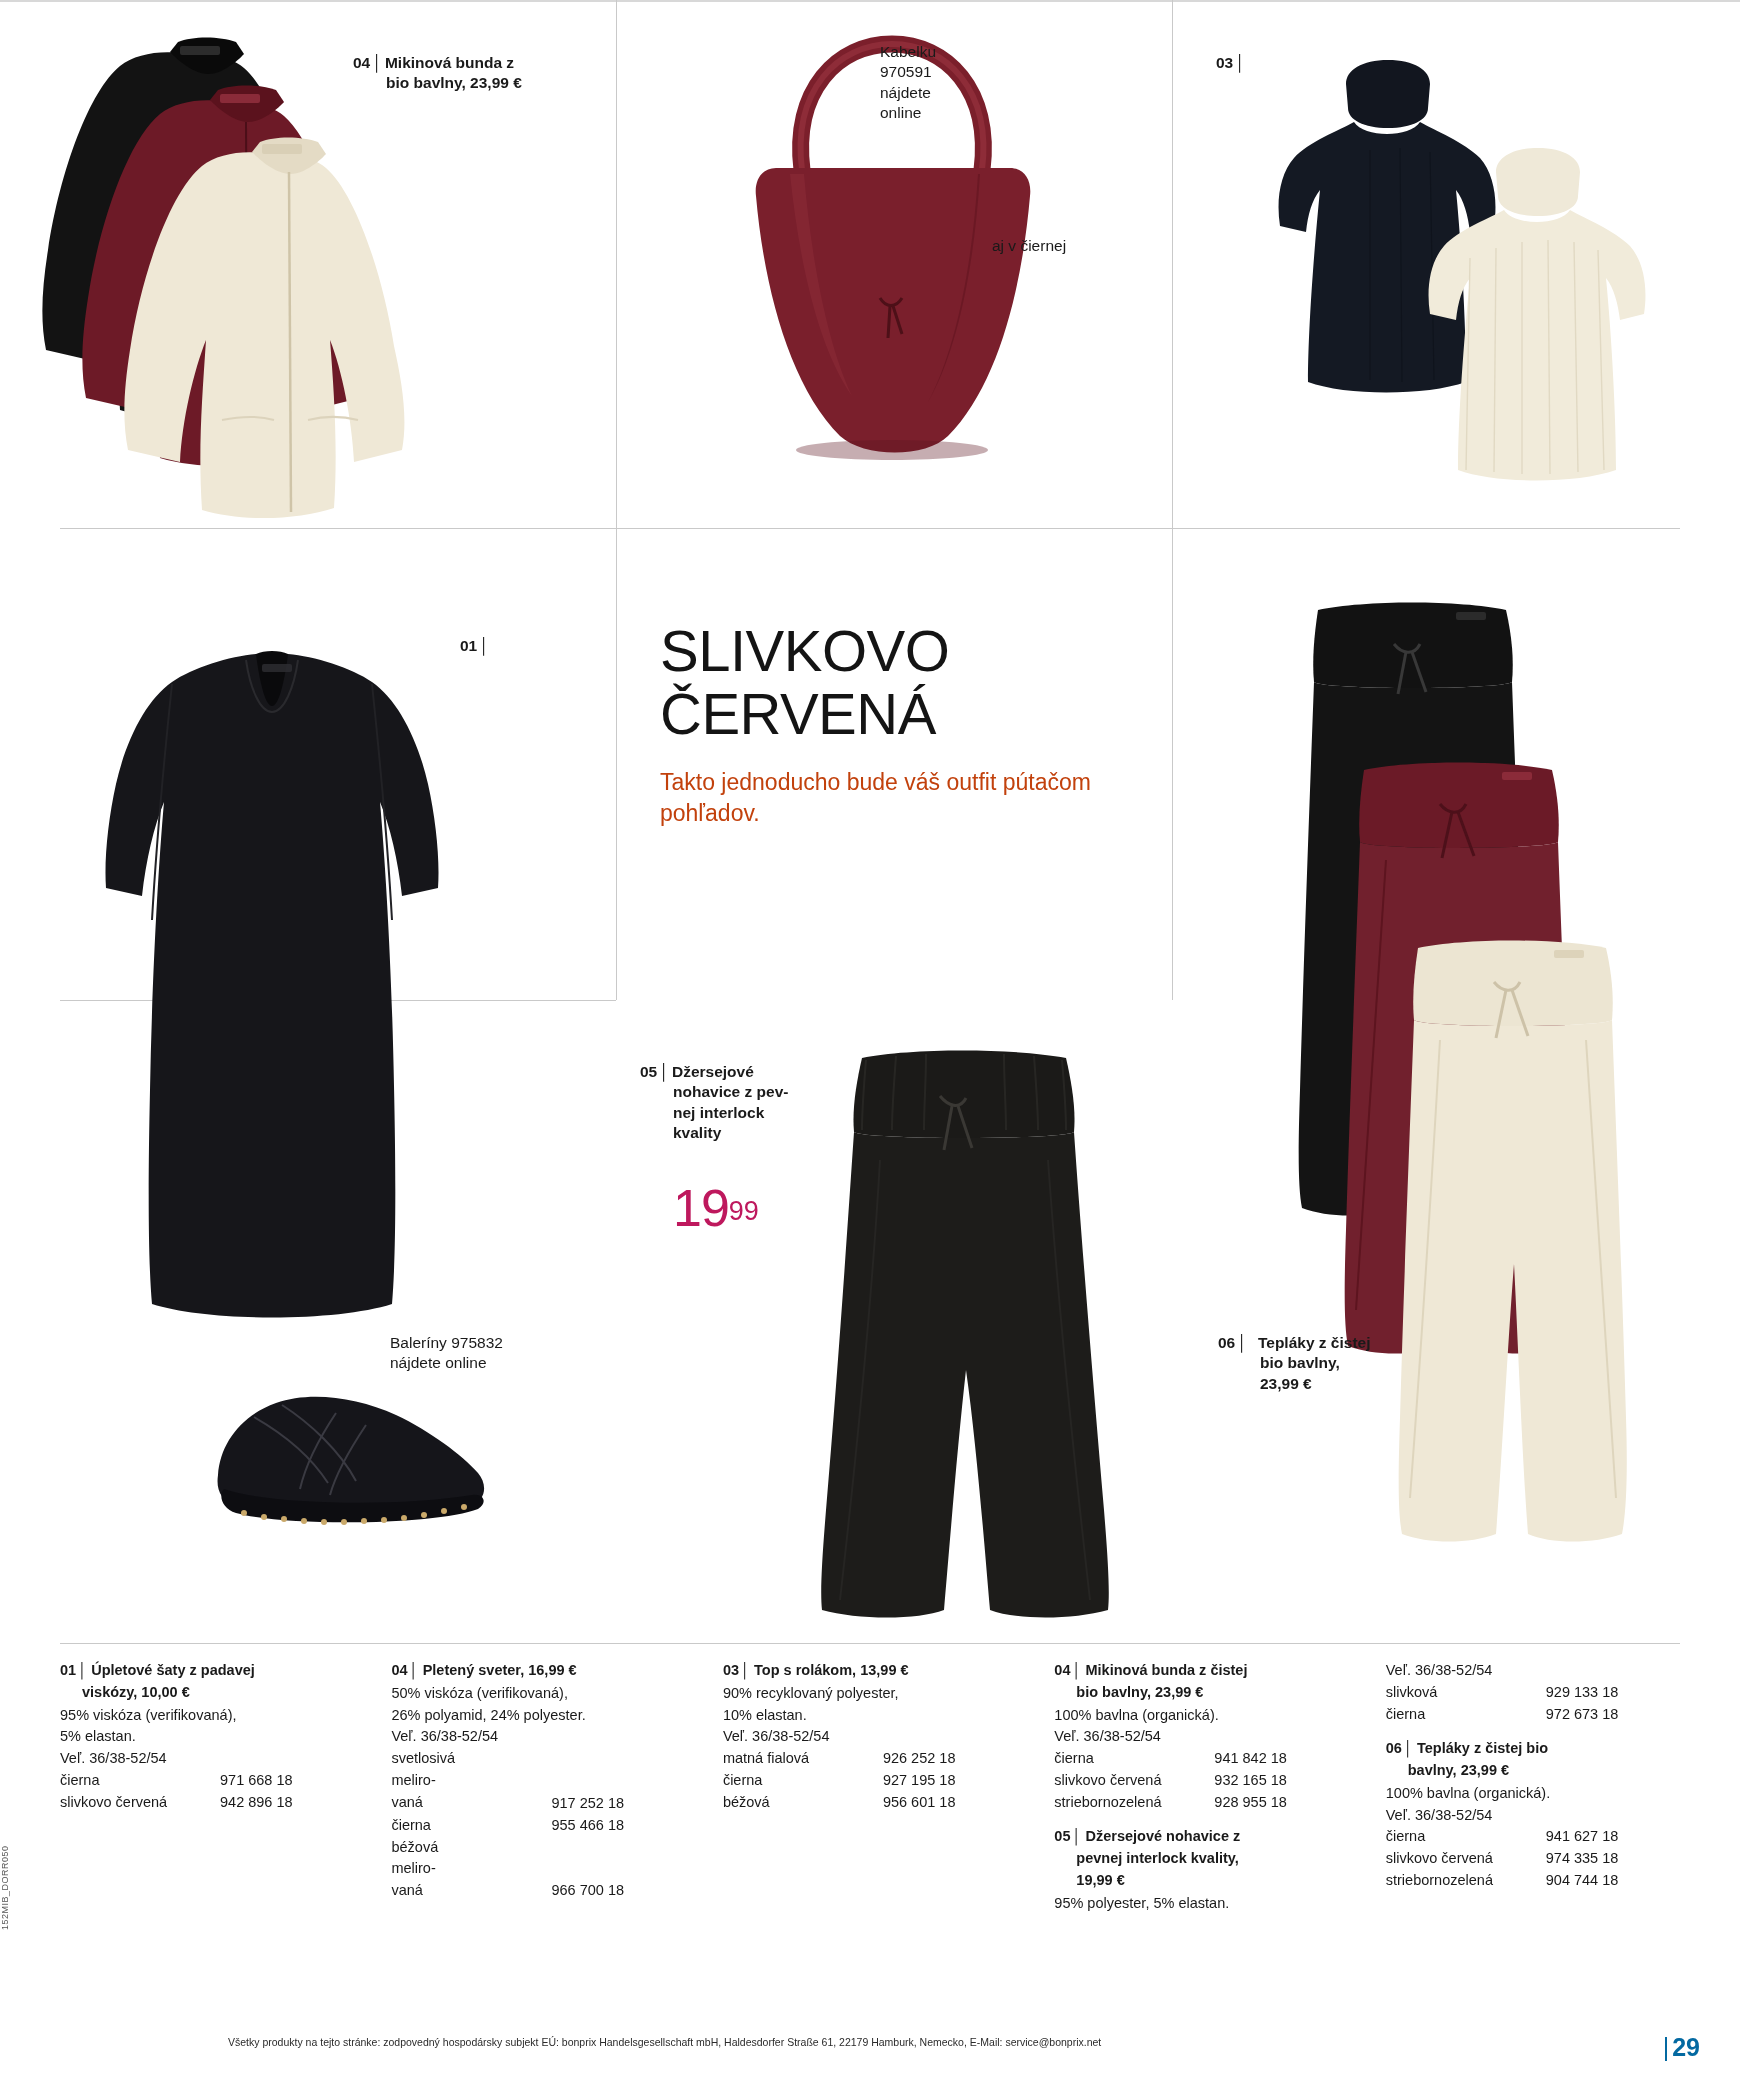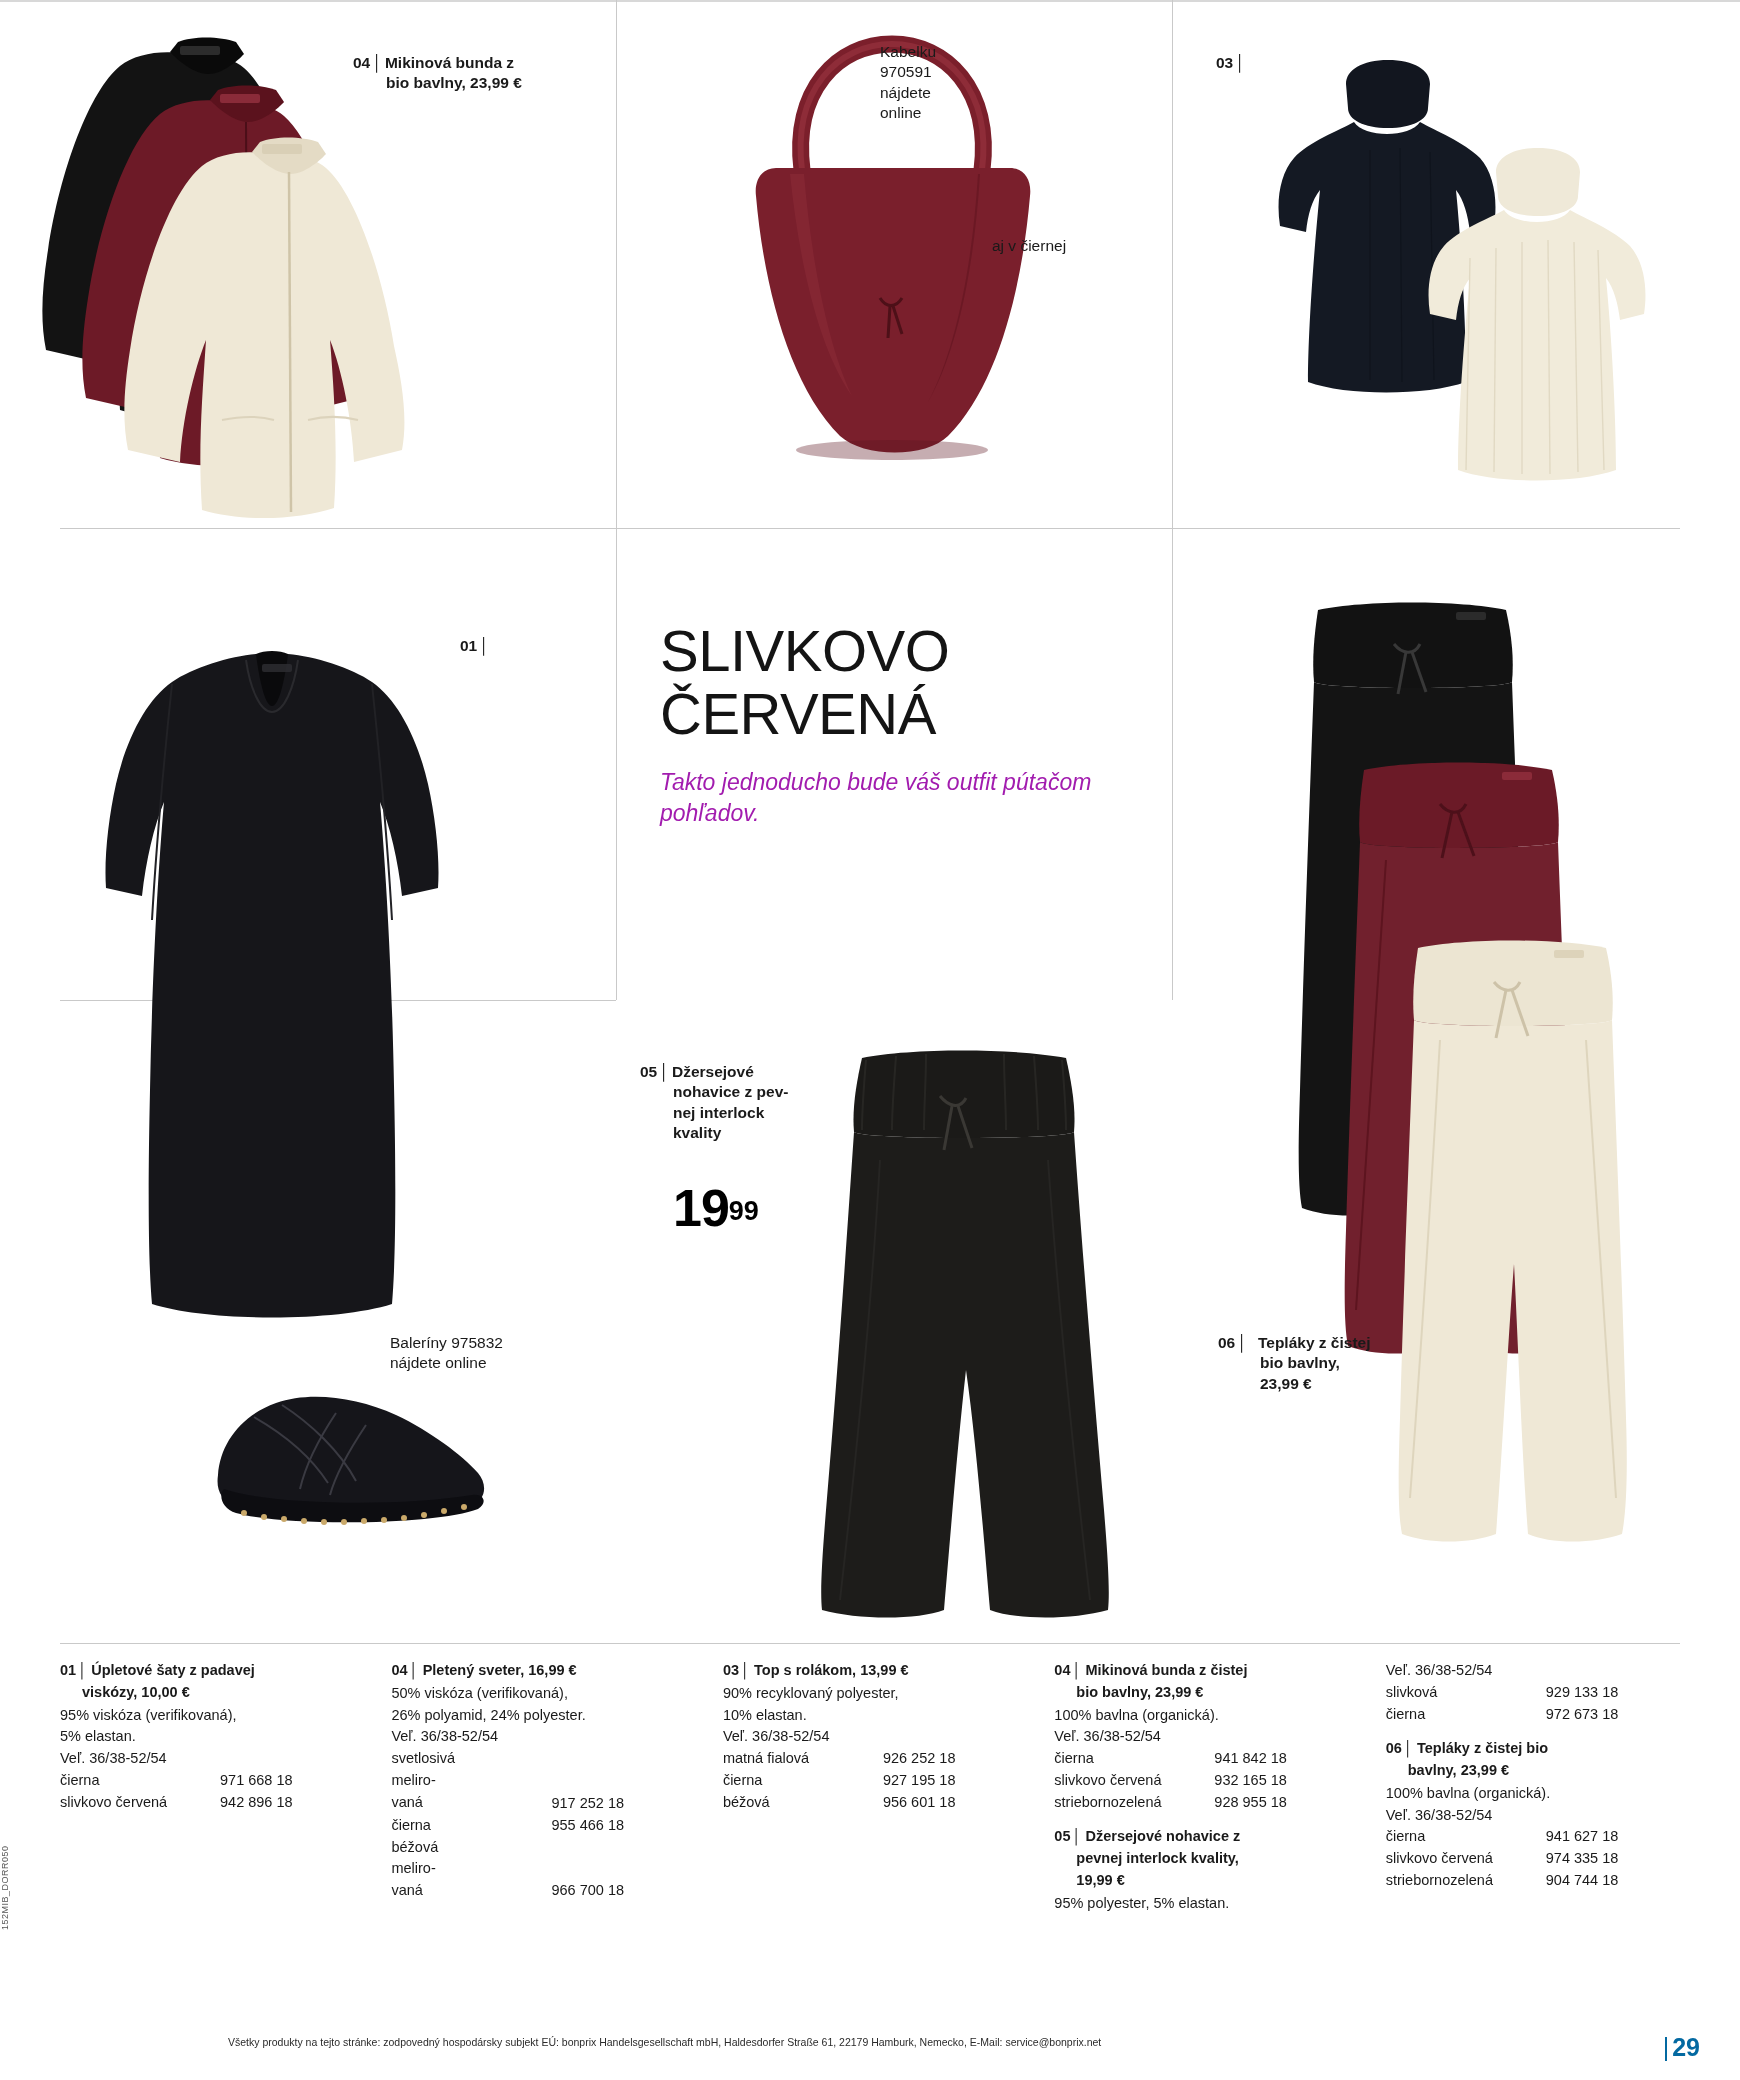--- a/index.html
+++ b/index.html
@@ -24,27 +24,26 @@
   .num { font-weight:bold; }
   .num:after { content:"\2502"; font-weight:normal; padding:0 3px 0 2px; color:#1a1a1a; }
 
   
   .hero { position:absolute; left:660px; top:620px; width:470px; }
   .hero h1 {
     margin:0; font-size:58px; line-height:1.08; font-weight:normal;
     letter-spacing:-0.5px; color:#141414;
   }
   .hero p {
-    margin:22px 0 0 0; font-size:23px; line-height:1.35; color:#a21caf;
+    margin:22px 0 0 0; font-size:23px; line-height:1.35; color:#c2410c;
     font-weight:normal;
-    font-style:italic;
-  }
-
-  
-  .price { position:absolute; font-weight:bold; color:#000000; }
+  }
+
+  
+  .price { position:absolute; font-weight:normal; color:#be185d; }
   .price .int { font-size:52px; letter-spacing:-1px; }
   .price .dec { font-size:27px; vertical-align:super; }
 
   
   .specs {
     position:absolute; left:60px; top:1660px; width:1620px;
     display:flex; gap:0;
     font-size:14.5px; line-height:1.5;
   }
   .col { width:338px; padding-right:22px; }

